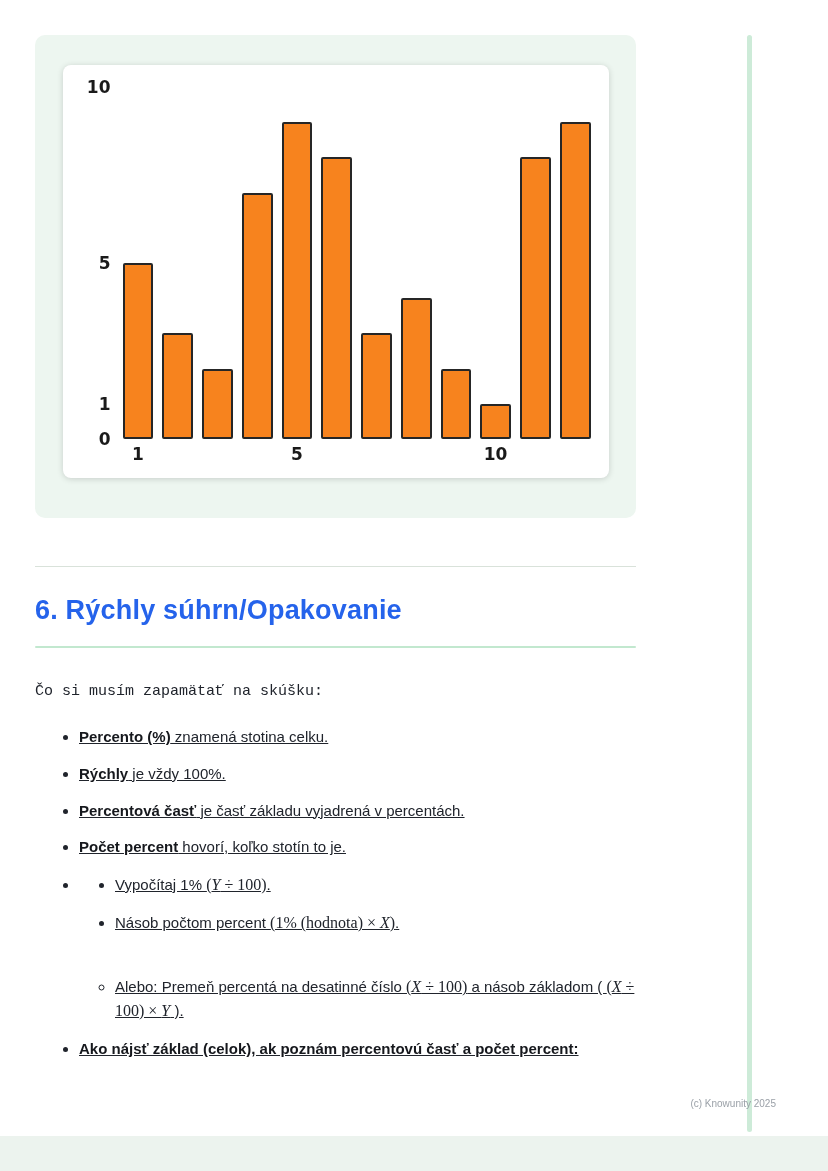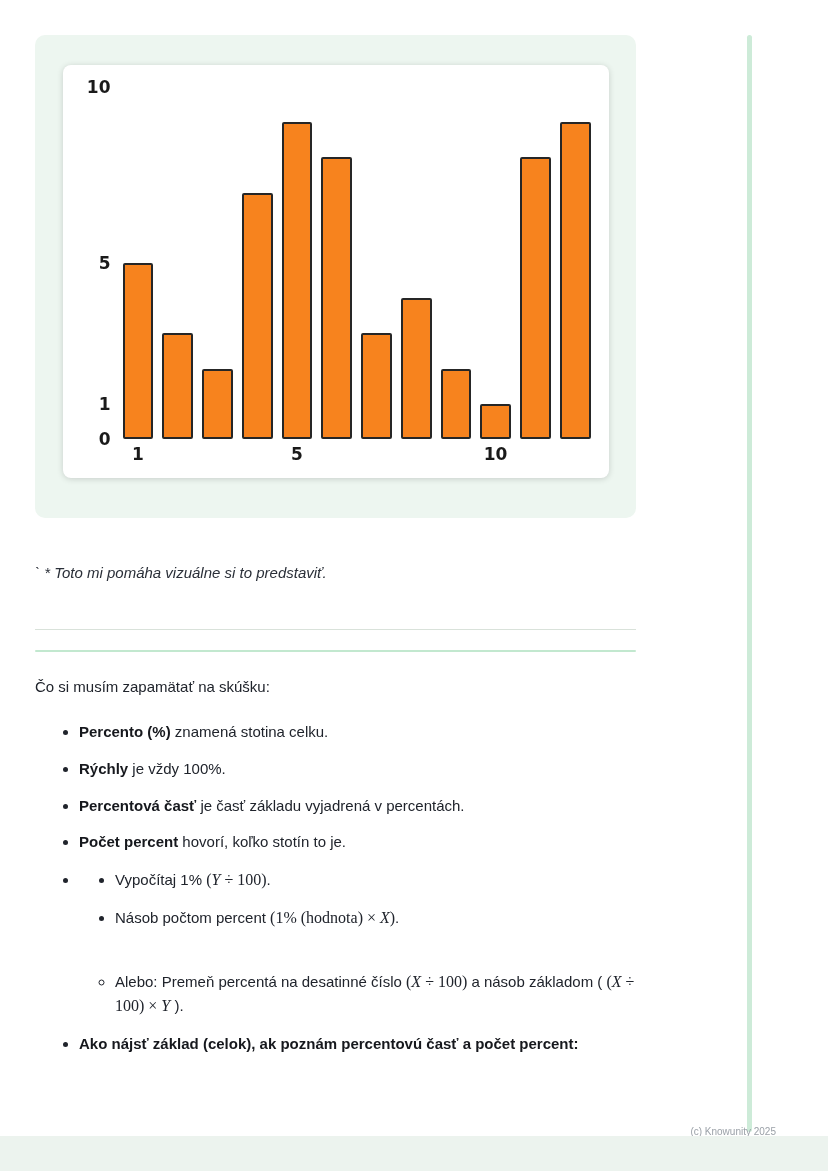--- a/index.html
+++ b/index.html
@@ -41,38 +41,38 @@
     font-size:13.5px; color:#4e5863; padding:0 30px;
   }
 
   
   .note { margin-top:46px; font-style:italic; font-size:15px; color:#2a2f38; }
   hr.rule { margin-top:48px; border:none; border-top:1px solid #d9e2da; }
 
   
   .heading { margin-top:28px; color:#2563eb; font-size:27px; font-weight:bold; letter-spacing:.2px; }
   .heading-rule { margin-top:20px; height:2px; background:#c2e8cf; border-radius:1px; }
-  .intro { margin-top:26px; font-size:15px; }
+  .intro { margin-top:35px; font-size:15px;font-family:Liberation Mono, monospace; }
 
   ul.summary { margin-top:26px; padding-left:44px; list-style:disc; }
-  ul.summary > li { margin-bottom:15px; font-size:15px; line-height:1.45; }
+  ul.summary > li { margin-bottom:15px; font-size:15px; line-height:1.45;text-decoration:underline; }
   ul.summary strong { font-weight:bold; color:#16181d; }
   ul.sub { margin-top:13px; padding-left:36px; list-style:disc; }
   ul.sub > li { margin-bottom:14px; font-size:15px; line-height:1.5; }
   ul.sub > li.circle { list-style-type:circle;margin-top:40px; }
   .math { font-family:"Liberation Serif", "DejaVu Serif", serif; font-size:16px; }
   .math i { font-style:italic; }
 
   
   .scroll-line {
     position:absolute; left:747px; top:35px; width:5px; height:1097px;
     background:#cdebd8; border-radius:3px;
   }
   .footer-credit {
-    position:absolute; right:52px; top:1126px;
+    position:absolute; right:52px; top:1098px;
     font-size:10px; color:#9ba1a8;
   }
   .bottom-strip {
     position:absolute; left:0; top:1136px; width:828px; height:35px;
     background:#ecf3ee;
   }
 </style>
 </head>
 <body>
 
@@ -136,24 +136,24 @@
           <div class="x-label"></div>
           <div class="x-label"></div>
           <div class="x-label"></div>
           <div class="x-label">10</div>
           <div class="x-label"></div>
           <div class="x-label"></div>
         </div>
     </div>
   </section>
 
-  <p class="note">` * Toto mi pomáha vizuálne si to predstaviť.</p>
 
   <hr class="rule">
 
+  <h2 class="heading">6. Rýchly súhrn/Opakovanie</h2>
   <div class="heading-rule"></div>
 
   <p class="intro">Čo si musím zapamätať na skúšku:</p>
 
   <ul class="summary" id="summary-list">
       <li><strong>Percento (%)</strong> znamená stotina celku.</li>
       <li><strong>Rýchly</strong> je vždy 100%.</li>
       <li><strong>Percentová časť</strong> je časť základu vyjadrená v percentách.</li>
       <li><strong>Počet percent</strong> hovorí, koľko stotín to je.</li>
       <li><ul class="sub">

